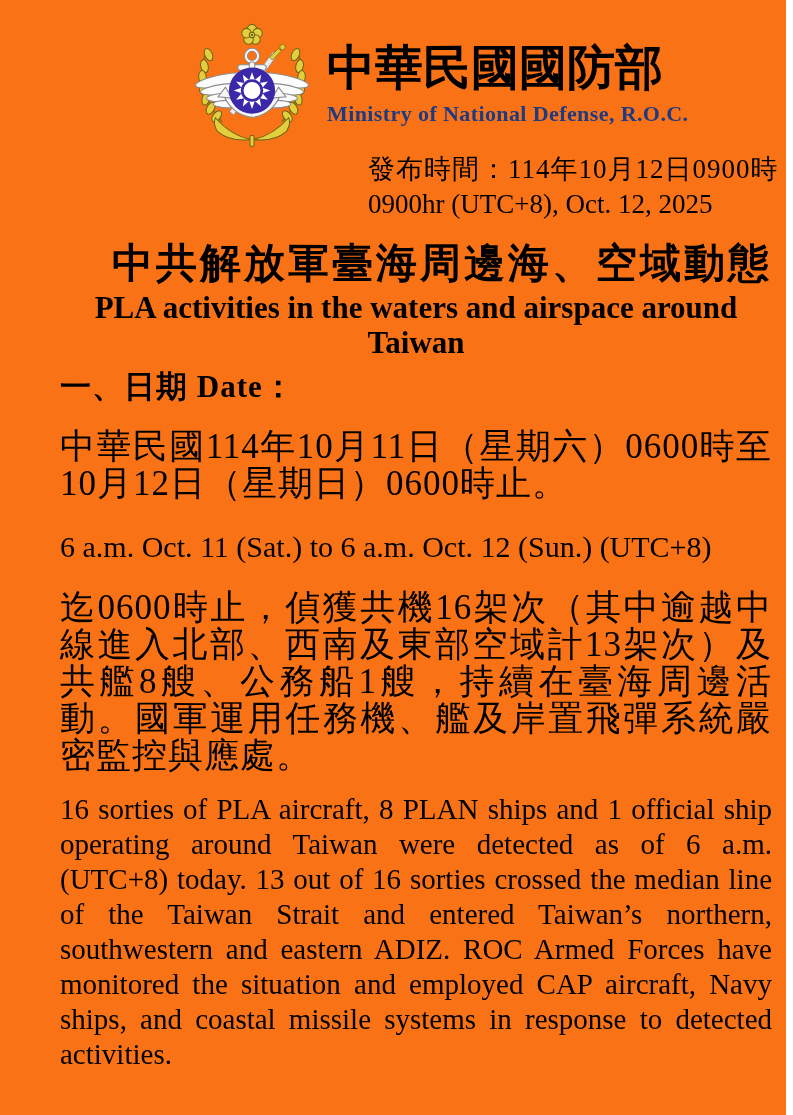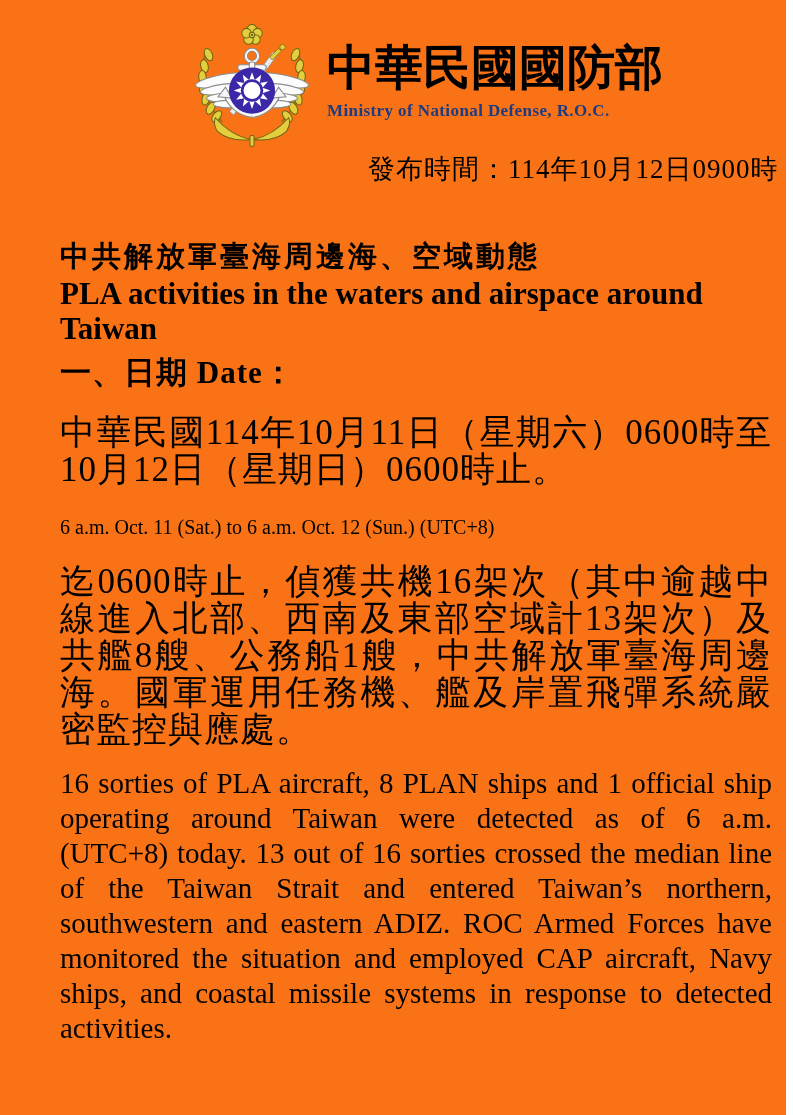--- a/index.html
+++ b/index.html
@@ -33,21 +33,21 @@
     white-space: nowrap;
   }
   .org-zh {
     font-size: 48px;
     font-weight: bold;
     line-height: 1.15;
     letter-spacing: 0px;
   }
   .org-en {
     margin-top: 6px;
-    font-size: 17px;
+    font-size: 22px;
     font-weight: bold;
     color: #1E3A80;
     letter-spacing: 0.4px;
   }
   
   .release {
     position: absolute;
     left: 368px;
     top: 152px;
     font-size: 27px;
@@ -55,27 +55,28 @@
   }
   .release .zh-line { letter-spacing: 1px; }
   
   .content {
     position: absolute;
     left: 60px;
     top: 240px;
     width: 712px;
   }
   .title-zh {
-    text-align: left;
-    font-weight: bold;
-    font-size: 29px;
+    text-align: right;
+    font-weight: bold;
+    font-size: 41px;
     letter-spacing: 3px;
     line-height: 1.15;
   }
   .title-en {
+    text-align: center;
     font-weight: bold;
     font-size: 31px;
     line-height: 1.12;
     margin-top: 4px;
   }
   .sec-heading {
     font-size: 31px;
     font-weight: bold;
     margin: 0;
     line-height: 1.15;
@@ -86,21 +87,21 @@
   p { margin: 0; }
   .para-zh {
     margin-top: 24px;
     font-size: 35px;
     line-height: 37px;
     text-align: justify;
     letter-spacing: 1px;
   }
   .para-en-date {
     margin-top: 28px;
-    font-size: 20px;
+    font-size: 30px;
     line-height: 1.15;
   }
   .para-en {
     margin-top: 18px;
     font-size: 29px;
     line-height: 35px;
     text-align: justify;
   }
 </style>
 </head>
@@ -187,27 +188,28 @@
     </svg>
   </div>
 
   <div class="org-names">
     <div class="org-zh">中華民國國防部</div>
     <div class="org-en">Ministry of National Defense, R.O.C.</div>
   </div>
 
   <div class="release">
     <div class="zh-line">發布時間：114年10月12日0900時</div>
+    <div class="en-line">0900hr (UTC+8), Oct. 12, 2025</div>
   </div>
 
   <div class="content">
     <div class="title-zh">中共解放軍臺海周邊海、空域動態</div>
     <div class="title-en">PLA activities in the waters and airspace around Taiwan</div>
 
     <h2 class="sec-heading first">一、日期 Date：</h2>
     <p class="para-zh">中華民國114年10月11日（星期六）0600時至10月12日（星期日）0600時止。</p>
     <p class="para-en-date">6 a.m. Oct. 11 (Sat.) to 6 a.m. Oct. 12 (Sun.) (UTC+8)</p>
 
-    <p class="para-zh">迄0600時止，偵獲共機16架次（其中逾越中線進入北部、西南及東部空域計13架次）及共艦8艘、公務船1艘，中共解放軍臺海周邊海。國軍運用任務機、艦及岸置飛彈系統嚴密監控與應處。</p>
+    <p class="para-zh">迄0600時止，偵獲共機16架次（其中逾越中線進入北部、西南及東部空域計13架次）及共艦8艘、公務船1艘，持續在臺海周邊活動。國軍運用任務機、艦及岸置飛彈系統嚴密監控與應處。</p>
     <p class="para-en">16 sorties of PLA aircraft, 8 PLAN ships and 1 official ship operating around Taiwan were detected as of 6 a.m. (UTC+8) today.  13 out of 16 sorties crossed the median line of the Taiwan Strait and entered Taiwan’s northern, southwestern and eastern ADIZ. ROC Armed Forces have monitored the situation and employed CAP aircraft, Navy ships, and coastal missile systems in response to detected activities.</p>
   </div>
 
 </div>
 
 </body></html>

